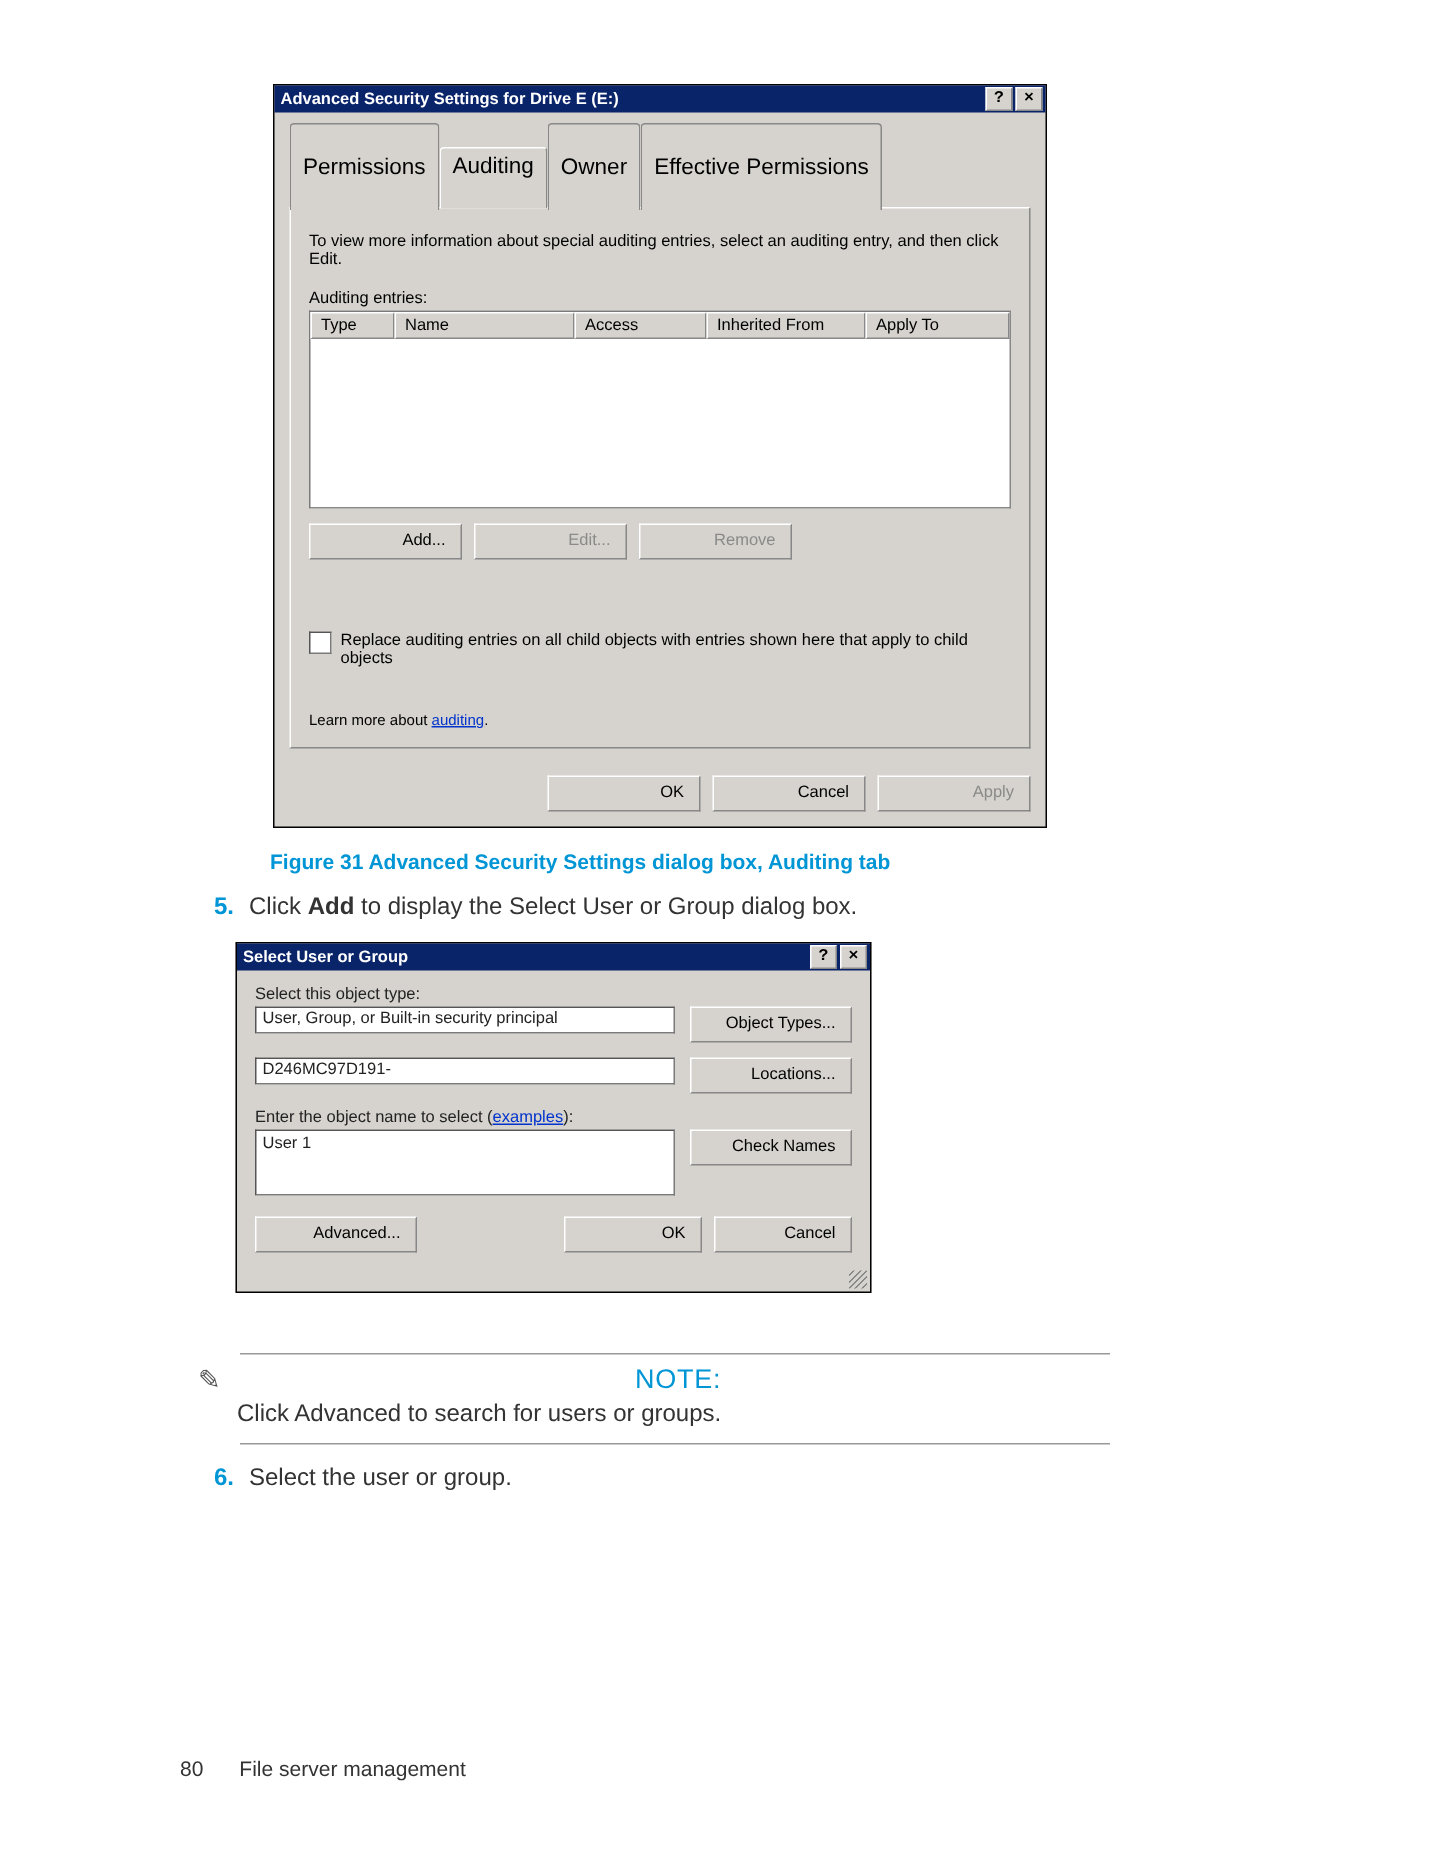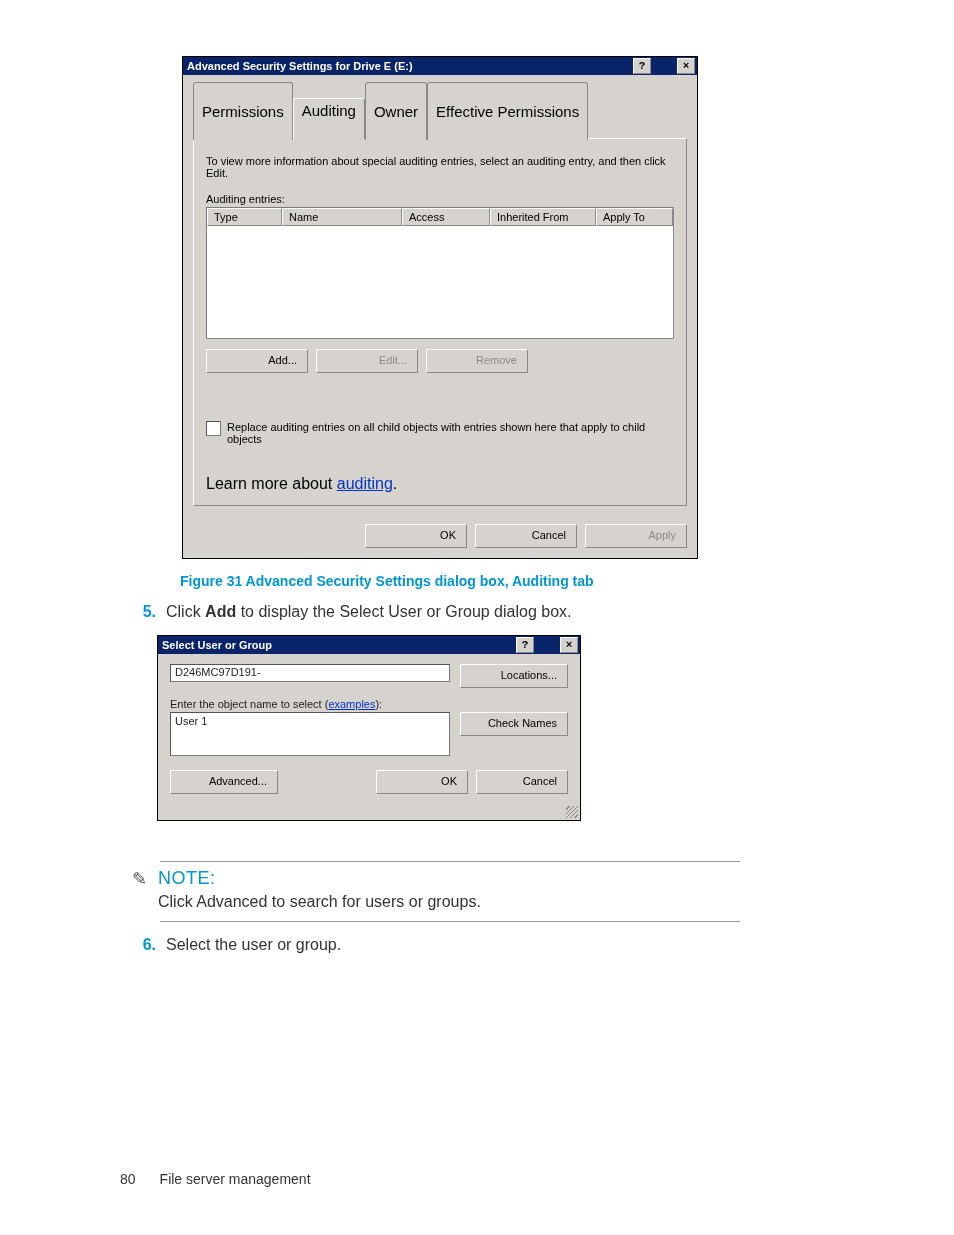--- a/index.html
+++ b/index.html
@@ -29,21 +29,20 @@
   }
   .titlebar {
     height: 18px;
     background: #0a246a;
     color: #fff;
     font-weight: bold;
     font-size: 11px;
     display: flex;
     align-items: center;
     padding: 0 2px 0 4px;
-    gap: 24px;
   }
   .titlebar .caption { flex: 1; }
   .titlebar .winbtn {
     width: 16px; height: 14px;
     background: #d6d3ce;
     color: #000;
     font-size: 11px;
     line-height: 14px;
     text-align: center;
     margin-left: 2px;
@@ -118,21 +117,21 @@
     line-height: 20px;
     color: #000;
   }
   .w2kbtn.disabled { color: #8a8a8a; }
   .chkrow { display:flex; align-items:flex-start; gap:6px; margin-top: 48px; font-size:11px; }
   .chkbox {
     width: 13px; height: 13px;
     background:#fff; border:1px solid #7a7a7a; flex-shrink:0;
     border-top-color:#555; border-left-color:#555;
   }
-  .learn { margin-top: 30px; font-size: 16px; }
+  .learn { margin-top: 30px; font-size: 10px; }
   .learn a { color: #0033cc; text-decoration: underline; }
   .dlg1-footer {
     display:flex; justify-content:flex-end; gap:8px;
     padding: 8px 10px 10px 0;
   }
 
   .caption-link {
     color: #0096d6;
     font-weight: bold;
     font-size: 14px;
@@ -184,21 +183,21 @@
     position:absolute; right:2px; bottom:2px;
     width:12px; height:12px;
     background: repeating-linear-gradient(135deg, transparent 0 2px, #888 2px 3px);
   }
   .examples-link { color:#0033cc; text-decoration:underline; }
 
   
   .note-sep { border:0; border-top:1px solid #999; margin: 40px 0 6px 40px; width: 580px; }
   .note-row { display:flex; align-items:flex-start; margin-left: 12px; }
   .note-icon { width: 26px; font-size: 18px; color:#555; line-height:1; padding-top:2px; }
-  .note-label { color:#0096d6; font-size: 18px; letter-spacing: 0.5px; margin-bottom: 4px; }
+  .note-label { color:#0096d6; font-size: 18px; letter-spacing: 0.5px; margin-bottom: 4px; text-align: right; }
   .note-body { font-size: 16px; color:#333; }
 
   .page-footer {
     position:absolute;
     left: 120px;
     bottom: 48px;
     font-size: 14px;
     color:#333;
     display:flex;
     gap: 24px;
@@ -220,21 +219,21 @@
         <div class="tab">Permissions</div>
         <div class="tab active">Auditing</div>
         <div class="tab">Owner</div>
         <div class="tab">Effective Permissions</div>
       </div>
       <div class="tabpane">
         <div class="instruct">To view more information about special auditing entries, select an auditing entry, and then click Edit.</div>
         <div class="label11">Auditing entries:</div>
         <div class="listview">
           <div class="lv-head">
-            <div class="col" style="width:75px">Type</div>
+            <div class="col" style="width:56px">Type</div>
             <div class="col" style="width:120px">Name</div>
             <div class="col" style="width:88px">Access</div>
             <div class="col" style="width:106px">Inherited From</div>
             <div class="col" style="flex:1">Apply To</div>
           </div>
           <div class="lv-body"></div>
         </div>
         <div class="btnrow">
           <div class="w2kbtn">Add...</div>
           <div class="w2kbtn disabled">Edit...</div>
@@ -266,20 +265,29 @@
   </div>
 
   <div class="dlg2">
     <div class="titlebar">
       <span class="caption">Select User or Group</span>
       <span class="winbtn">?</span>
       <span class="winbtn">×</span>
     </div>
     <div class="dlg2-body">
       <div class="fieldrow">
+        <div class="label11">Select this object type:</div>
+        <div class="inline-row">
+          <div class="left">
+              <div class="txtfield">User, Group, or Built-in security principal</div>
+            </div>
+          <div class="w2kbtn">Object Types...</div>
+        </div>
+      </div>
+      <div class="fieldrow">
         <div class="inline-row">
           <div class="left">
               <div class="txtfield">D246MC97D191-</div>
             </div>
           <div class="w2kbtn">Locations...</div>
         </div>
       </div>
       <div class="fieldrow">
         <div class="label11">
           <span>Enter the object name to select (</span><a href="#" class="examples-link">examples</a><span>):</span>

